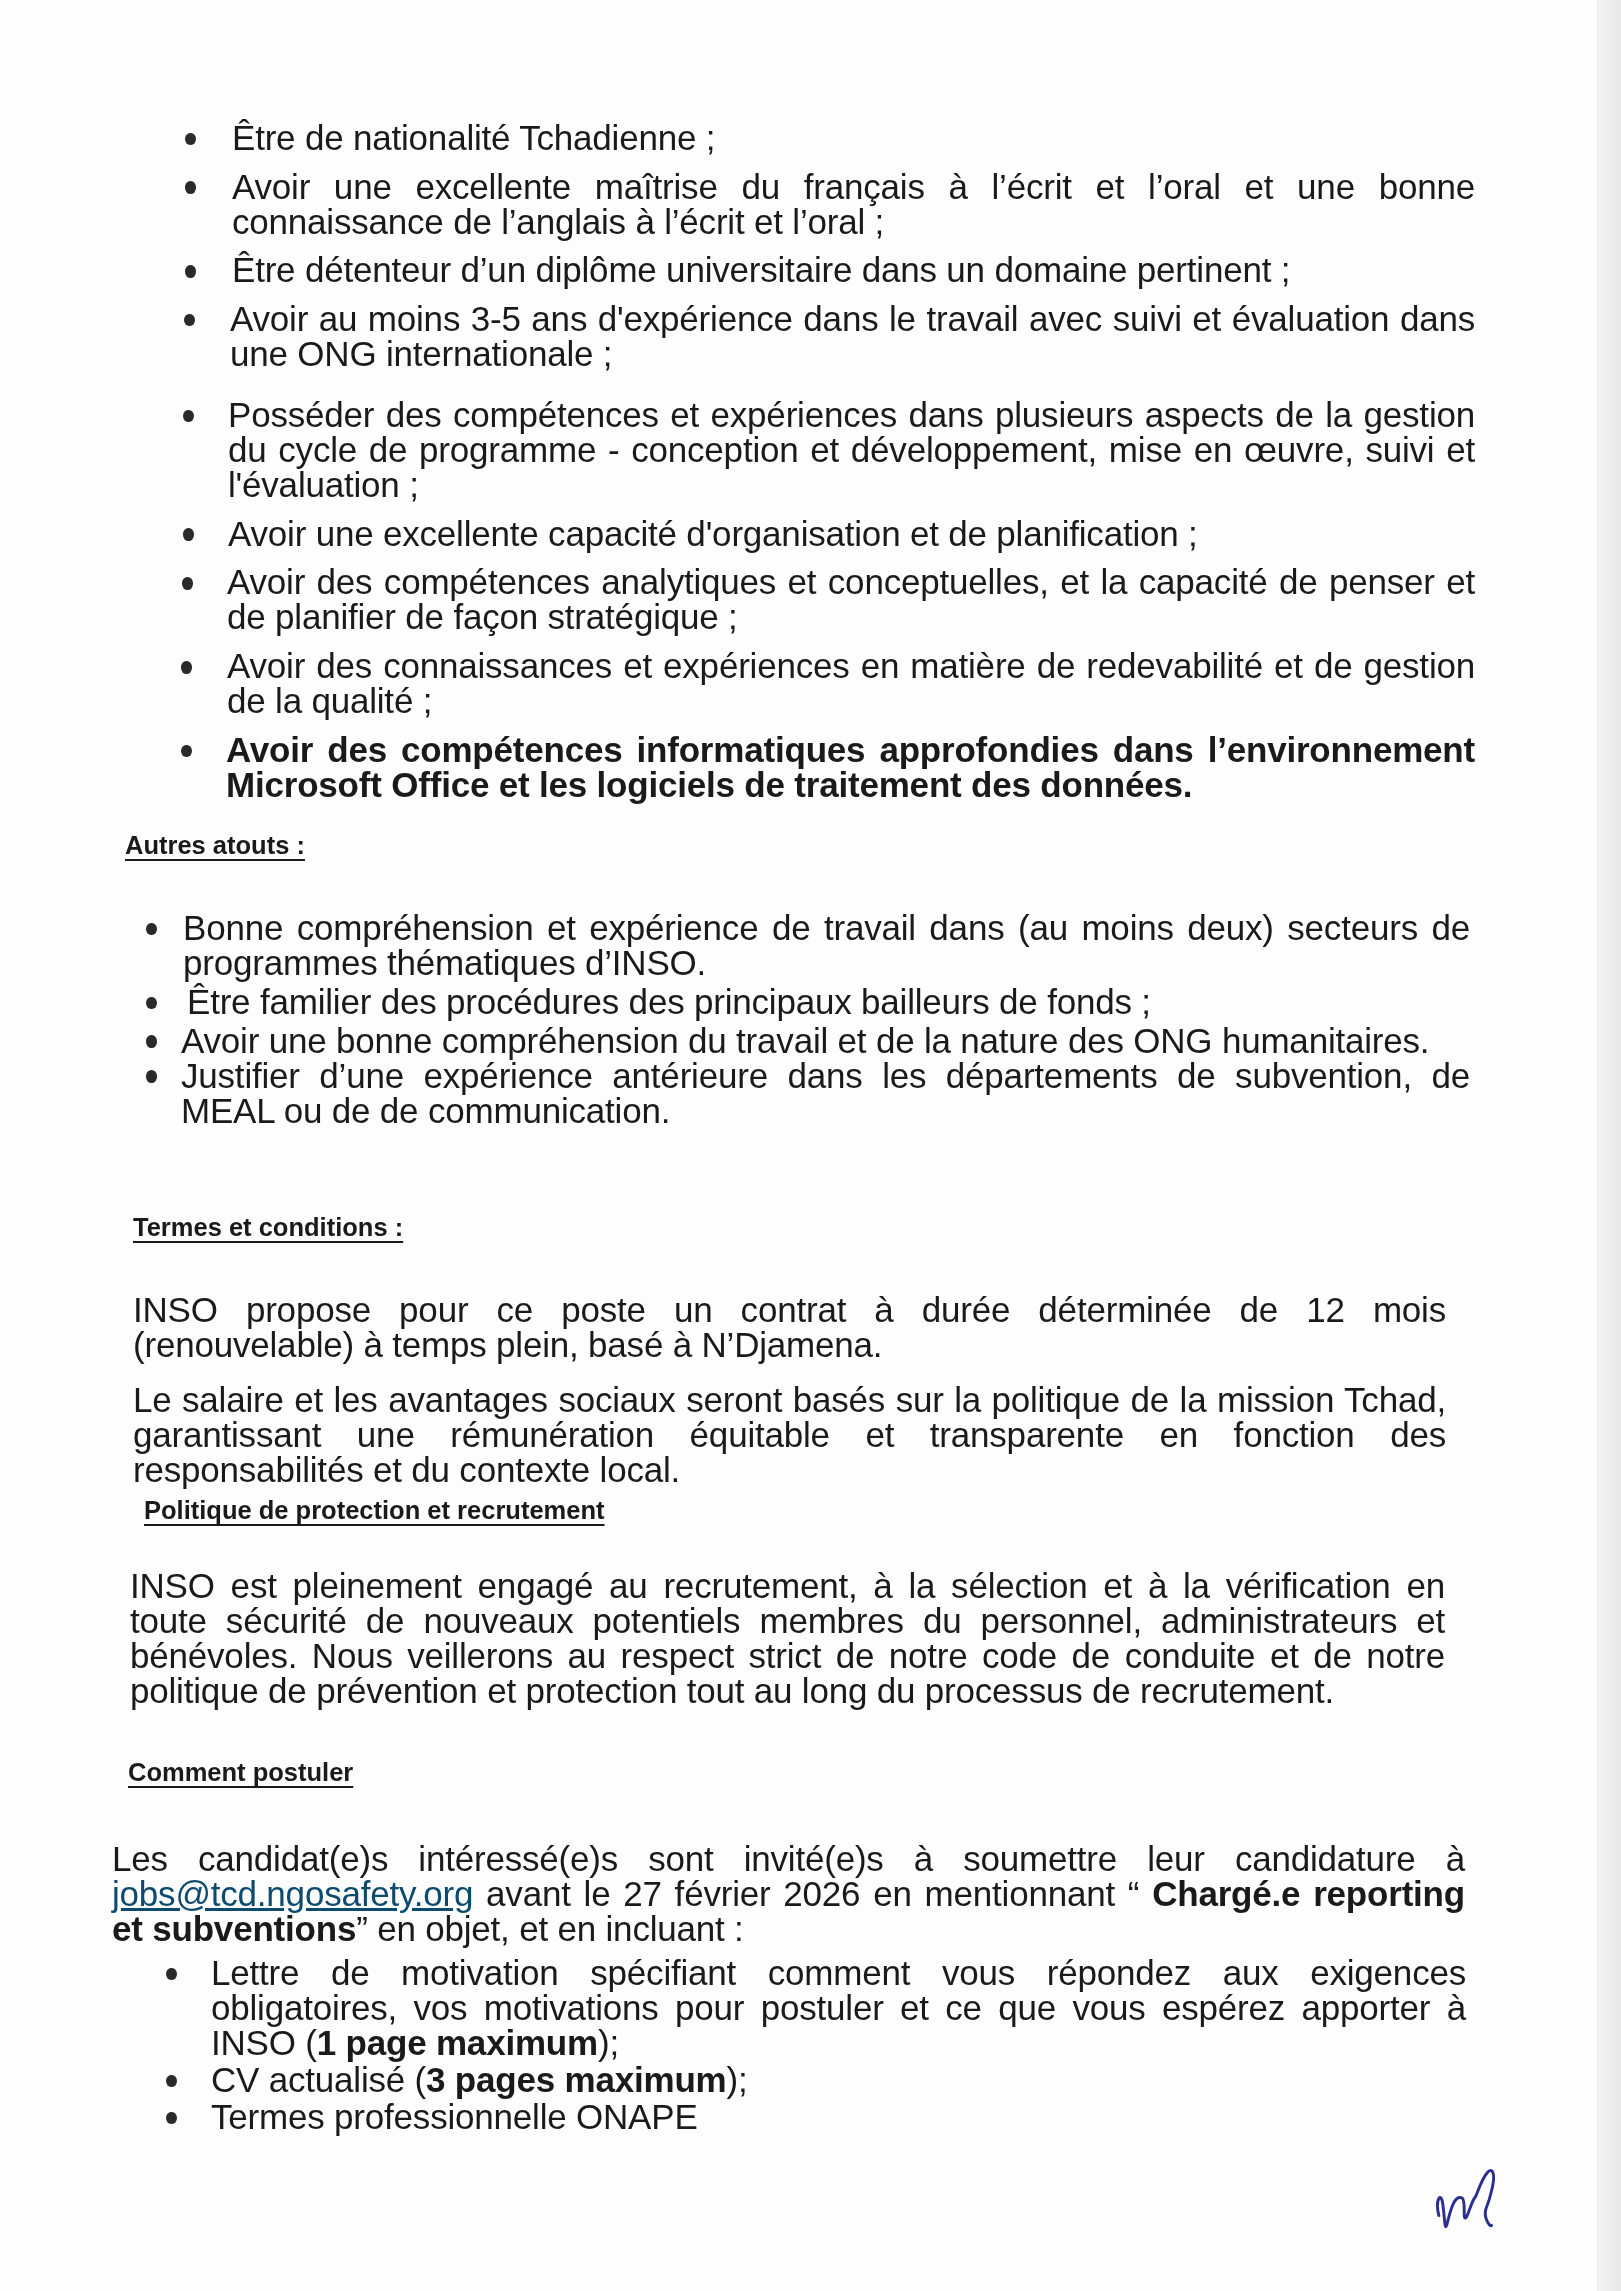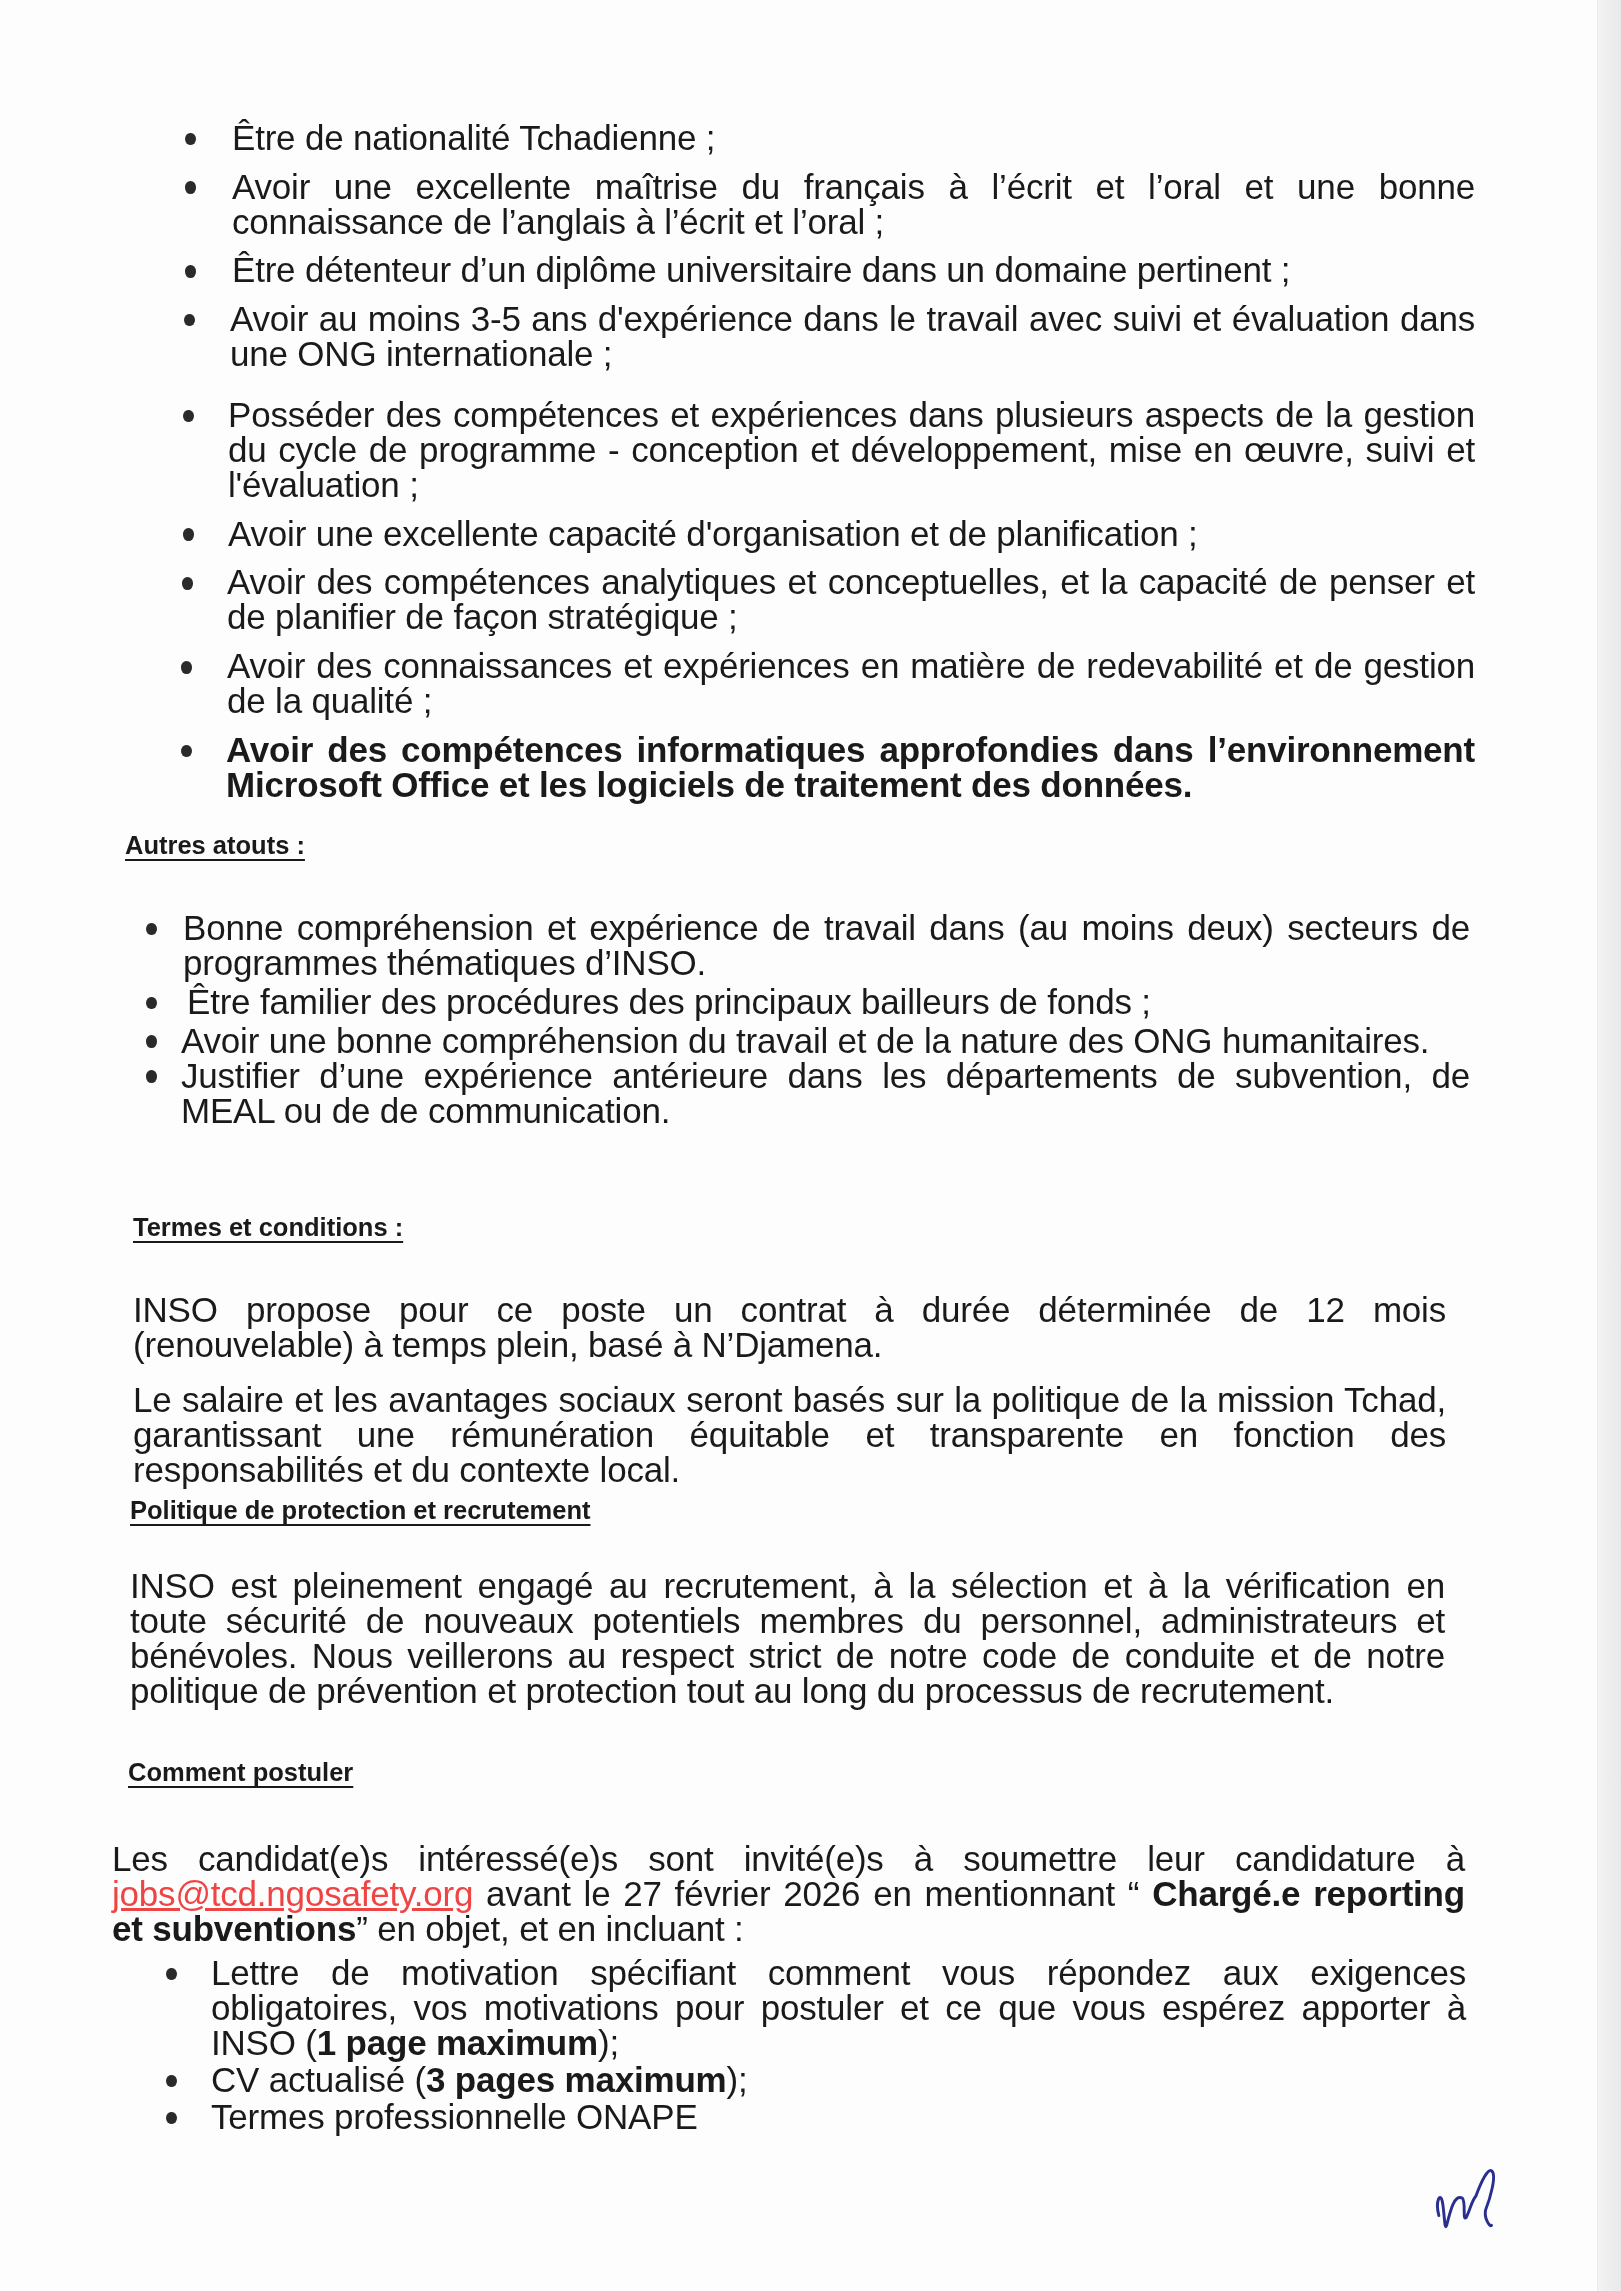--- a/index.html
+++ b/index.html
@@ -21,21 +21,21 @@
       position: absolute; width: 10.8px; height: 12.7px; border-radius: 50%;
       background: #2a2a2a; top: 12.7px;
     }
     .heading {
       position: absolute; font-weight: bold; font-size: 25.5px;
       text-decoration: underline; text-underline-offset: 4.9px;
       text-decoration-thickness: 2px;
     }
     .para { position: absolute; text-align: justify; }
     .para p { margin: 0; }
-    a.mail { color: #ef4444; text-decoration: underline; }
+    a.mail { color: #0c4a6e; text-decoration: underline; }
     b { font-weight: bold; }
     .sig { position: absolute; left: 1433px; top: 2161px; }
   </style>
 </head>
 <body>
 
 <div class="right-edge"></div>
 
 <ul class="bul text" style="left:181px; top:120px; width:1294px;">
   <li style="padding-left:51px; margin-bottom:13.7px;"><span class="dot" style="left:3.9px"></span><span>Être de nationalité Tchadienne ;</span></li>
@@ -56,21 +56,21 @@
   <li style="padding-left:39px;"><span class="dot" style="left:3.9px"></span><span>Avoir une bonne compréhension du travail et de la nature des ONG humanitaires.</span></li>
   <li style="padding-left:39px; margin-bottom:3.9px;"><span class="dot" style="left:3.9px"></span><span>Justifier d’une expérience antérieure dans les départements de subvention, de MEAL ou de de communication.</span></li>
 </ul>
 
 <div class="heading" style="left:133px; top:1213px;">Termes et conditions :</div>
 <div class="para text" style="left:133px; top:1292px; width:1313px;">
   <p style="margin-bottom:19.6px;">INSO propose pour ce poste un contrat à durée déterminée de 12 mois (renouvelable) à temps plein, basé à N’Djamena.</p>
   <p>Le salaire et les avantages sociaux seront basés sur la politique de la mission Tchad, garantissant une rémunération équitable et transparente en fonction des responsabilités et du contexte local.</p>
 </div>
 
-<div class="heading" style="left:130px; top:1496px;">Politique de protection et recrutement</div>
+<div class="heading" style="left:144px; top:1496px;">Politique de protection et recrutement</div>
 <div class="para text" style="left:130px; top:1568px; width:1315px;">
   <p>INSO est pleinement engagé au recrutement, à la sélection et à la vérification en toute sécurité de nouveaux potentiels membres du personnel, administrateurs et bénévoles. Nous veillerons au respect strict de notre code de conduite et de notre politique de prévention et protection tout au long du processus de recrutement.</p>
 </div>
 
 <div class="heading" style="left:128px; top:1758px;">Comment postuler</div>
 <div class="para text" style="left:112px; top:1841px; width:1353px;">
   <p>
     <span>Les candidat(e)s intéressé(e)s sont invité(e)s à soumettre leur candidature à </span><a class="mail">jobs@tcd.ngosafety.org</a><span> avant le 27 février 2026 en mentionnant “ </span><b>Chargé.e reporting et subventions</b><span>” en objet, et en incluant :</span>
   </p>
 </div>

